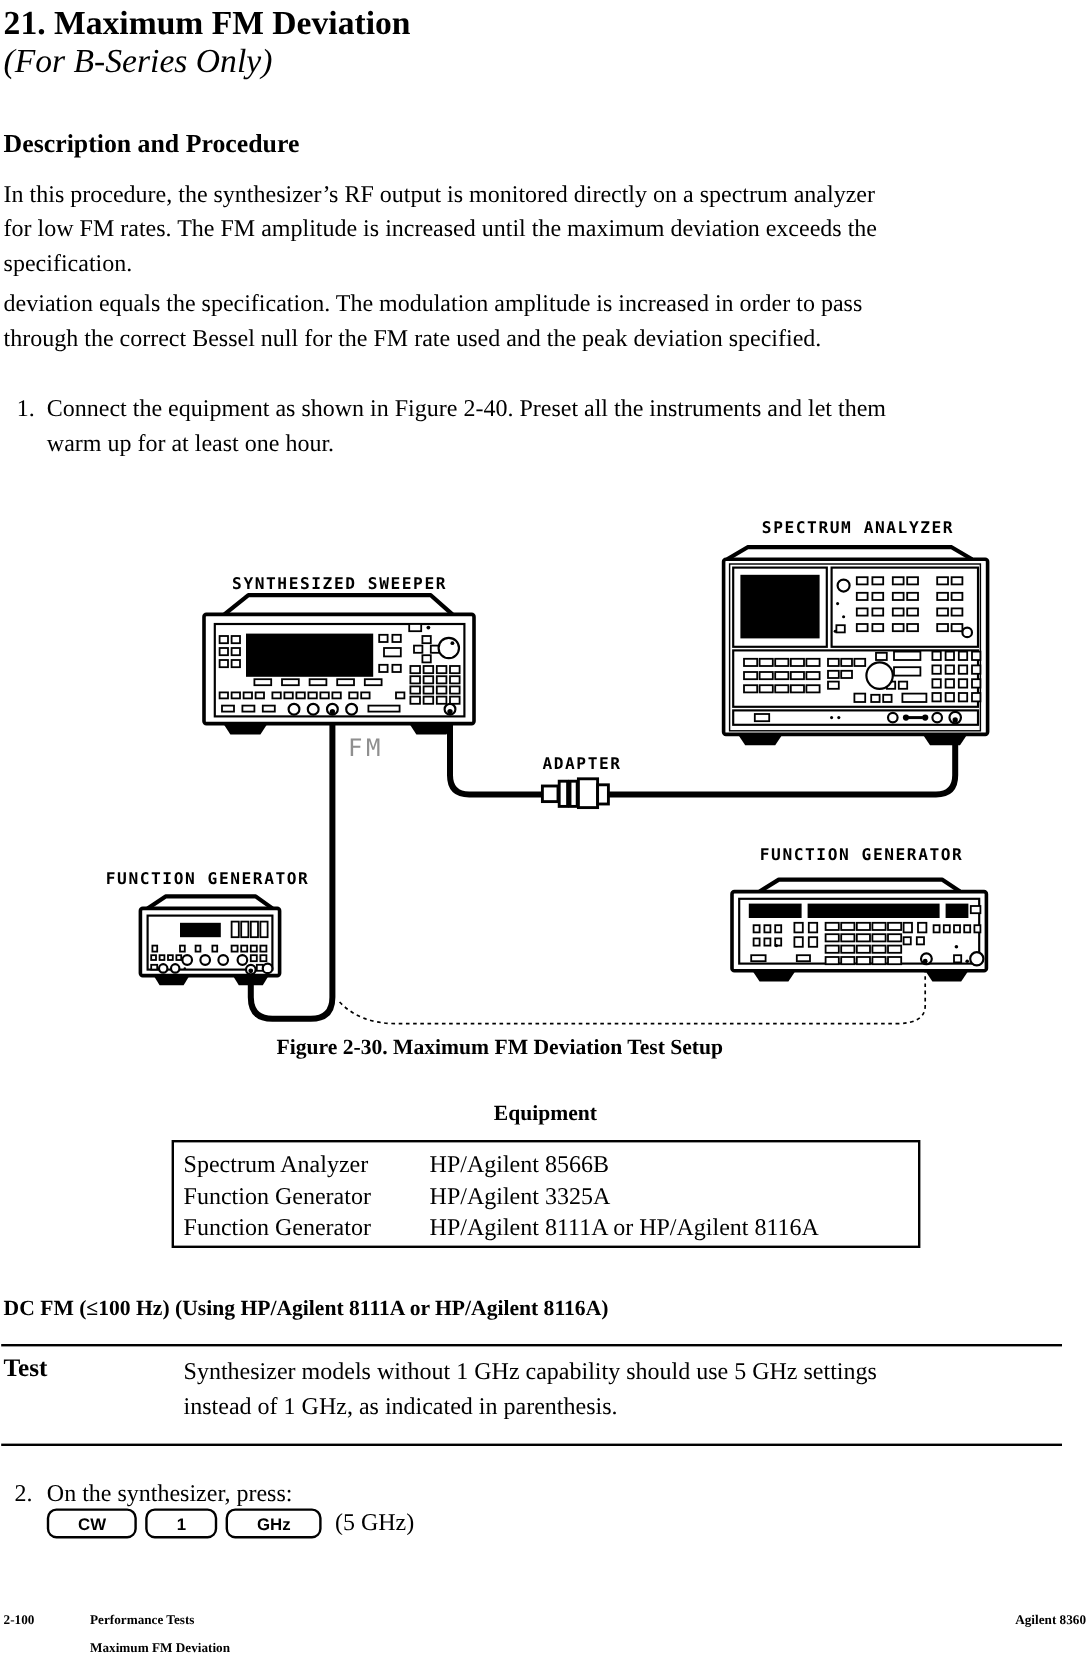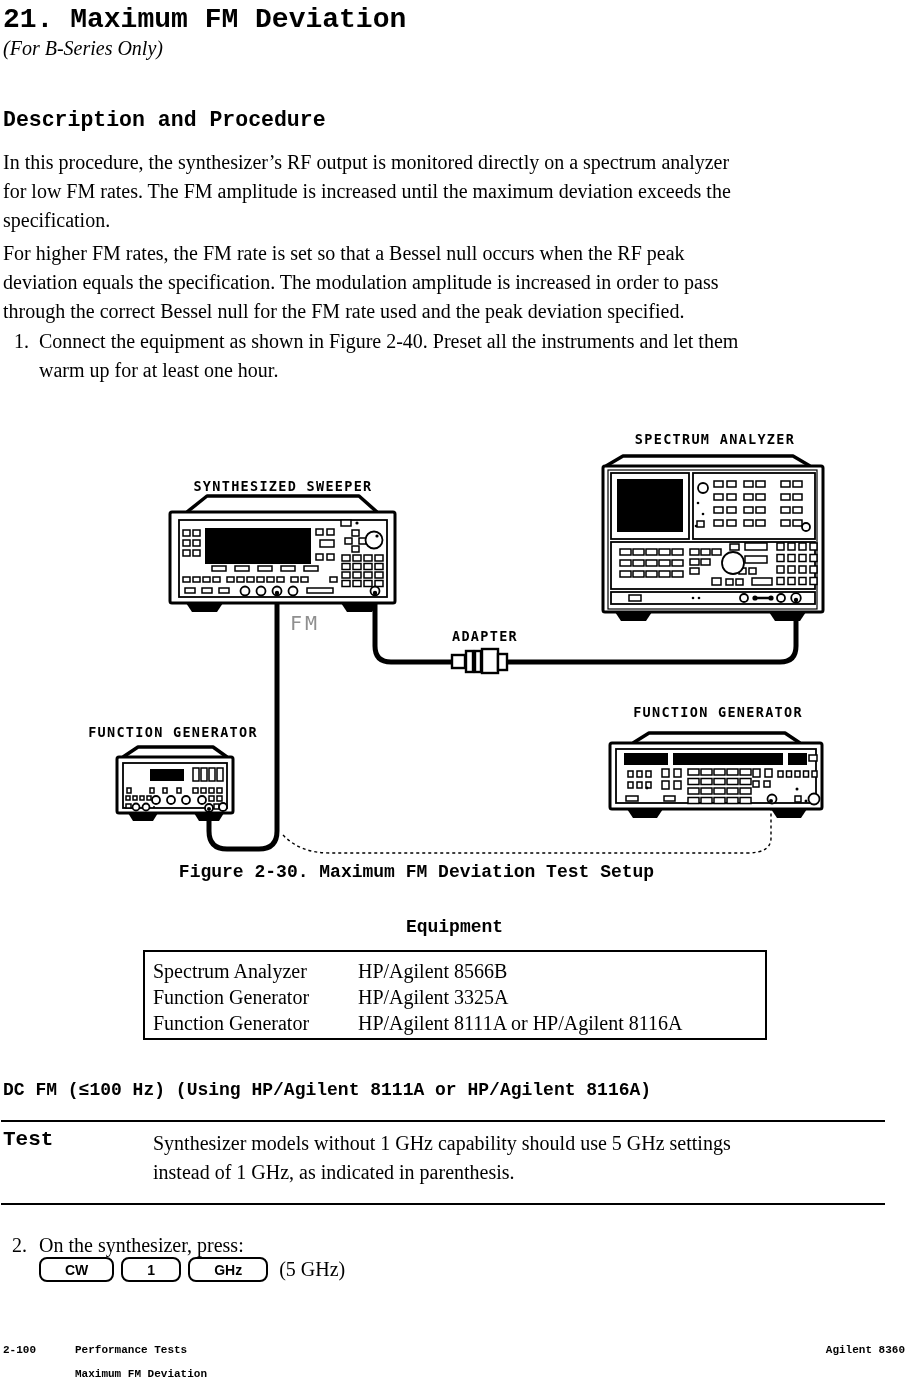--- a/index.html
+++ b/index.html
@@ -1,23 +1,23 @@
 <!DOCTYPE html>
 <html><head>
 <meta charset="utf-8">
 <style>
   html,body{margin:0;padding:0}
   body{
     width:909px;height:1386px;position:relative;background:#fff;color:#000;
     font-family:"Liberation Serif",serif;overflow:hidden;
   }
   .abs{position:absolute}
-  .sans{font-family:Liberation Mono, monospace;font-weight:bold}
+  .sans{font-family:Liberation Serif, serif;font-weight:bold}
   .h1{font-size:28px;line-height:1.1}
-  .sub{font-style:italic;font-size:20px;line-height:1.1;font-family:"Liberation Serif",serif}
+  .sub{font-style:italic;font-size:28px;line-height:1.1;font-family:"Liberation Serif",serif}
   .h2{font-size:21.5px;line-height:1.1}
   .bodyline{font-size:20px;line-height:29px;white-space:nowrap}
   .stepnum{font-size:20px;line-height:29px}
   .caption{font-size:18px;text-align:center;width:833px}
   .eqtitle{font-size:18px;text-align:center;width:909px}
   .eqtable{border:2px solid #000;width:624px;height:90px;box-sizing:border-box;padding-top:6px}
   .trow{display:flex;font-size:20px;line-height:26px}
   .tcol1{width:205px;padding-left:8px;white-space:nowrap}
   .tcol2{white-space:nowrap}
   .dcfm{font-size:18px;line-height:1.1}
@@ -51,21 +51,20 @@
 
 <div class="abs sans h2" style="left:3px;top:109px">Description and Procedure</div>
 
 <div class="abs" style="left:3px;top:148px">
   <div class="bodyline">In this procedure, the synthesizer’s RF output is monitored directly on a spectrum analyzer</div>
   <div class="bodyline">for low FM rates.  The FM amplitude is increased until the maximum deviation exceeds the</div>
   <div class="bodyline">specification.</div>
 </div>
 
 <div class="abs" style="left:3px;top:239px">
-  <div class="bodyline">For higher FM rates, the FM rate is set so that a Bessel null occurs when the RF peak</div>
   <div class="bodyline">deviation equals the specification.  The modulation amplitude is increased in order to pass</div>
   <div class="bodyline">through the correct Bessel null for the FM rate used and the peak deviation specified.</div>
 </div>
 
 <div class="abs stepnum" style="left:14px;top:327px">1.</div>
 <div class="abs" style="left:39px;top:327px">
   <div class="bodyline">Connect the equipment as shown in Figure 2-40.  Preset all the instruments and let them</div>
   <div class="bodyline">warm up for at least one hour.</div>
 </div>
 

